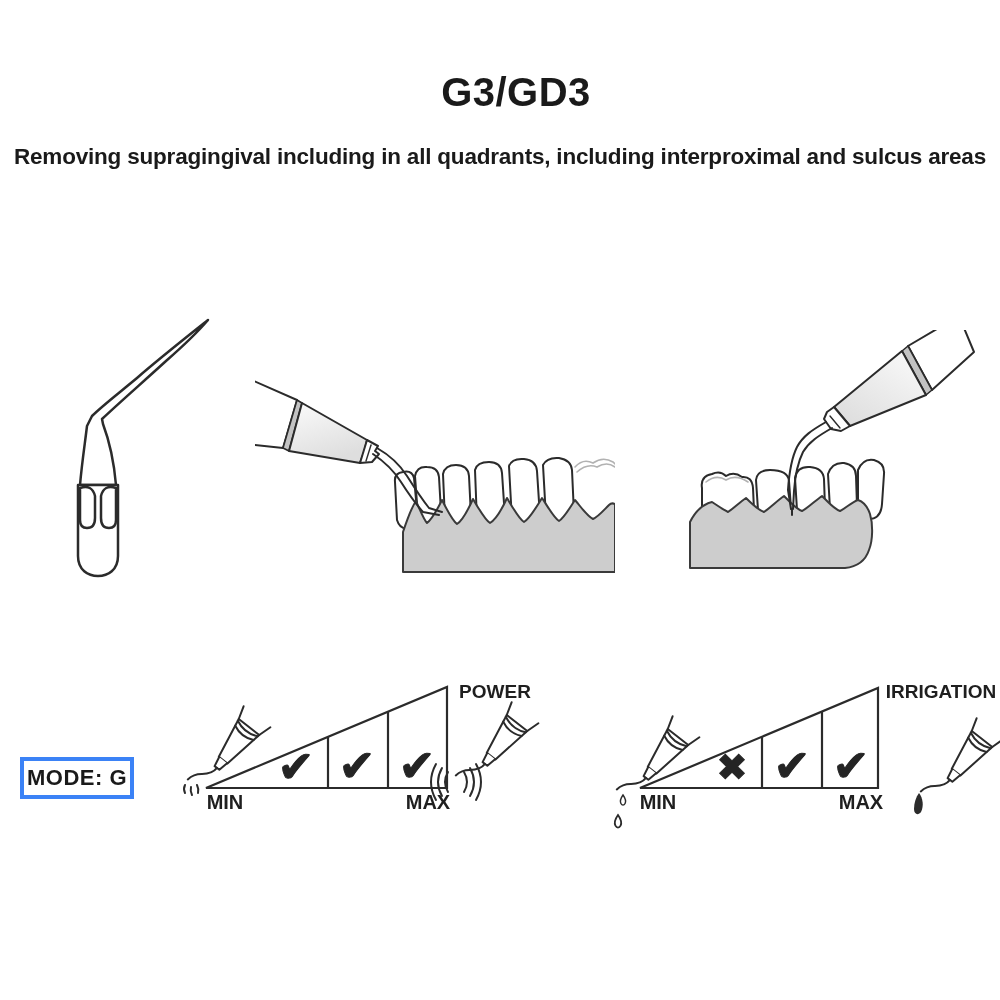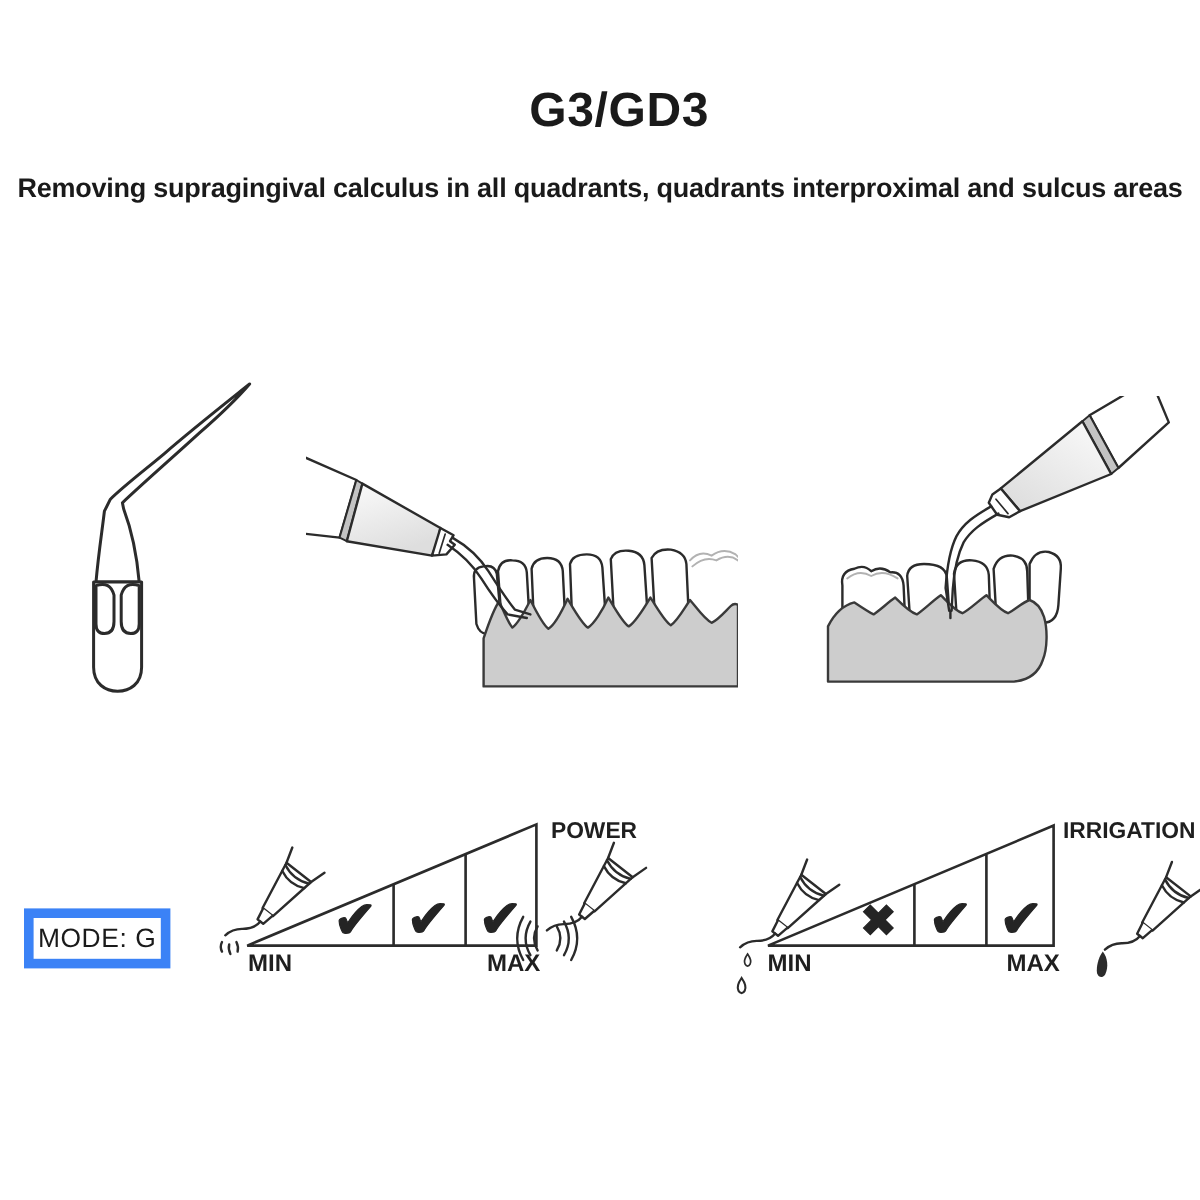--- a/index.html
+++ b/index.html
@@ -6,41 +6,41 @@
   .page{position:relative;width:1000px;height:1000px;background:#fff;overflow:hidden;
         font-family:"Liberation Sans",sans-serif;color:#1a1a1a;}
   .title{position:absolute;top:70px;left:16px;width:100%;text-align:center;
          font-size:40px;font-weight:bold;letter-spacing:.5px;}
   .subtitle{position:absolute;top:144px;left:0;width:100%;display:flex;justify-content:center;
             font-size:22.5px;font-weight:bold;white-space:nowrap;letter-spacing:-0.2px;}
   .abs{position:absolute;}
   svg{display:block;}
   svg.diag{overflow:visible;}
   .mode-box{position:absolute;left:20px;top:757px;width:106px;height:34px;
-            border:8px solid #3b82f6;display:flex;align-items:center;justify-content:center;
-            font-size:22px;font-weight:normal;letter-spacing:.5px;background:#fff;}
+            border:4px solid #3b82f6;display:flex;align-items:center;justify-content:center;
+            font-size:22px;font-weight:bold;letter-spacing:.5px;background:#fff;}
   .ink{stroke:#2b2b2b;fill:none;stroke-width:2;stroke-linecap:round;stroke-linejoin:round;}
   .white-ink{stroke:#2b2b2b;fill:#ffffff;stroke-width:2;stroke-linejoin:round;}
   .white-ink25{stroke:#2b2b2b;fill:#ffffff;stroke-width:2.5;stroke-linejoin:round;}
   .gum{fill:#cdcdcd;stroke:#3a3a3a;stroke-width:2;stroke-linejoin:round;}
   .band{fill:#c3c3c3;stroke:#2b2b2b;stroke-width:1.6;stroke-linejoin:round;}
   .light{stroke:#b2b2b2;fill:none;stroke-width:1.6;stroke-linecap:round;}
   .cone{stroke:#2b2b2b;stroke-width:2;stroke-linejoin:round;}
   .tri{stroke:#2b2b2b;fill:none;stroke-width:2.2;stroke-linejoin:miter;}
   .lbl{font-family:"Liberation Sans",sans-serif;font-weight:bold;fill:#1f1f1f;}
   .mark{font-family:"DejaVu Sans",sans-serif;font-weight:bold;fill:#242424;
         stroke:#242424;stroke-width:1;paint-order:stroke;text-anchor:middle;}
 </style>
 </head>
 <body>
 
 <div class="page">
 
   <div class="title">G3/GD3</div>
-  <div class="subtitle">Removing supragingival calculus in all quadrants, quadrants interproximal and sulcus areas</div>
+  <div class="subtitle">Removing supragingival including in all quadrants, including interproximal and sulcus areas</div>
 
   <svg class="abs" style="left:40px;top:290px" width="200" height="300" viewBox="0 0 200 300">
     <path class="white-ink25" d="M168,30 C148,46 120,68 97,88 C79,103 62,116 52,126 L47,136 C45,153 42,172 40,195
          L76,195 C74,172 69,150 63,134 L62,129 C80,112 103,92 126,71 C142,57 156,44 168,30 Z"></path>
     <path class="white-ink25" d="M38,195 L78,195 L78,266 C78,280 68,286 58,286 C48,286 38,280 38,266 Z"></path>
     <path class="white-ink25" d="M40,198 Q52,194 55,206 L55,228 Q55,238 47,238 Q40,238 40,230 Z"></path>
     <path class="white-ink25" d="M76,198 Q64,194 61,206 L61,228 Q61,238 69,238 Q76,238 76,230 Z"></path>
   </svg>
 
   <svg class="abs" style="left:255px;top:370px" width="360" height="220" viewBox="0 0 360 220">

